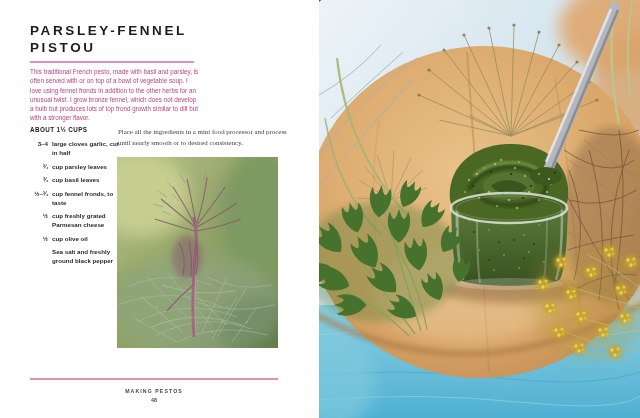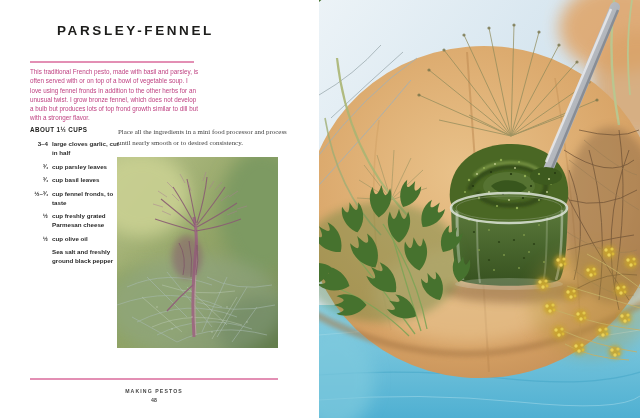--- a/index.html
+++ b/index.html
@@ -2,21 +2,21 @@
 <html><head>
 <meta charset="utf-8">
 <style>
   html,body{margin:0;padding:0;background:#777;}
   .spread{
     position:relative;width:640px;height:418px;background:#ffffff;
     font-family:"Liberation Sans",sans-serif;overflow:hidden;
   }
   .title{
     position:absolute;left:30px;top:22px;font-size:13.5px;line-height:17px;
-    font-weight:bold;letter-spacing:2.6px;color:#1d1d1b;margin-left:27px;
+    font-weight:bold;letter-spacing:2.6px;color:#1d1d1b;
   }
   .rule-top{position:absolute;left:30px;top:61px;width:164px;height:2px;background:#e38fb4;}
   .intro{
     position:absolute;left:30px;top:67px;width:170px;
     font-size:6.3px;line-height:9.3px;color:#bf4181;
   }
   .yield{
     position:absolute;left:30px;top:126px;font-size:6.3px;font-weight:bold;
     letter-spacing:.4px;color:#1d1d1b;
   }
@@ -38,20 +38,21 @@
   .footer-section{font-size:5.2px;font-weight:bold;letter-spacing:1.1px;}
   .footer-page{font-size:5.2px;font-weight:bold;margin-top:2.5px;}
 </style>
 </head>
 <body>
 
 <div class="spread">
 
   <div class="title">
     <div>PARSLEY-FENNEL</div>
+    <div>PISTOU</div>
   </div>
 
   <div class="rule-top"></div>
 
   <div class="intro">This traditional French pesto, made with basil and parsley, is often served with or on top of a bowl of vegetable soup. I love using fennel fronds in addition to the other herbs for an unusual twist. I grow bronze fennel, which does not develop a bulb but produces lots of top frond growth similar to dill but with a stronger flavor.</div>
 
   <div class="yield">ABOUT 1½ CUPS</div>
 
   <div class="ingredients">
       <div class="ing-row">

